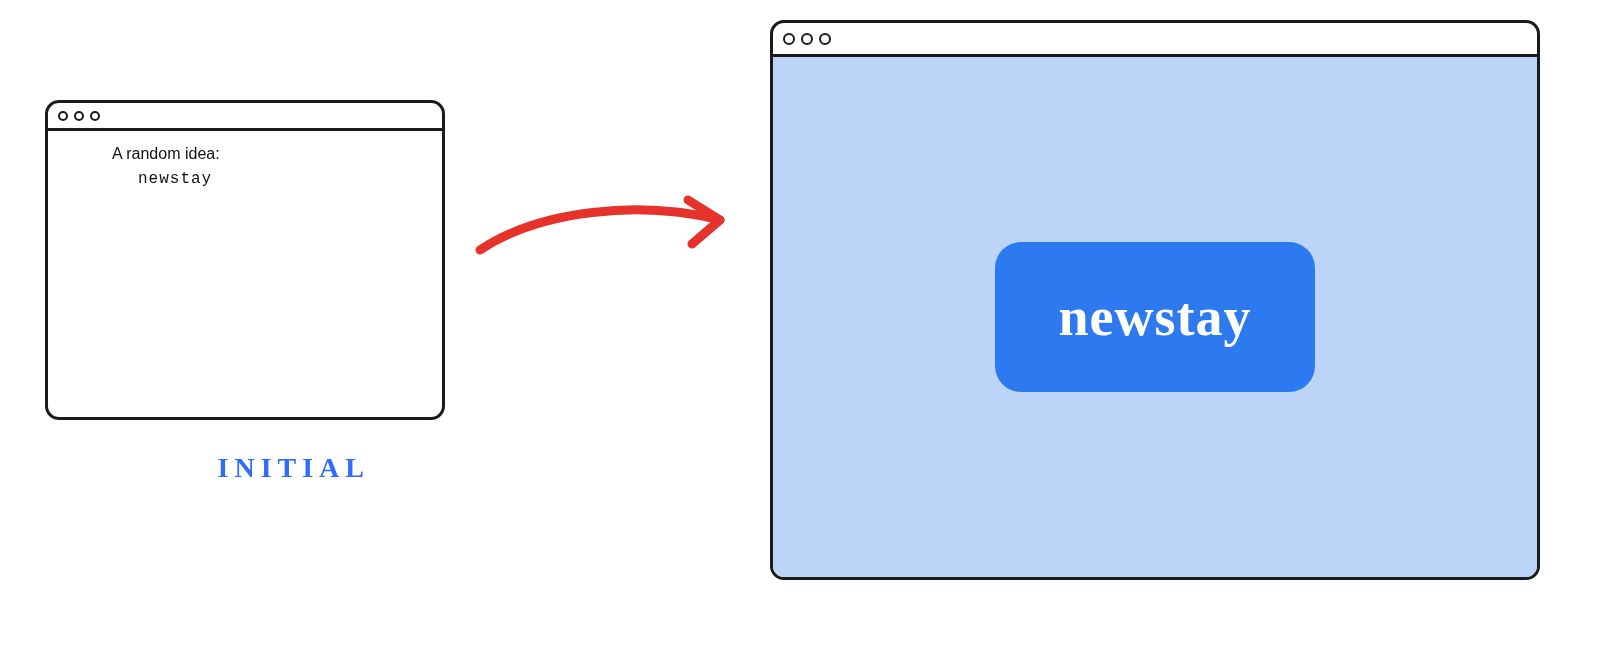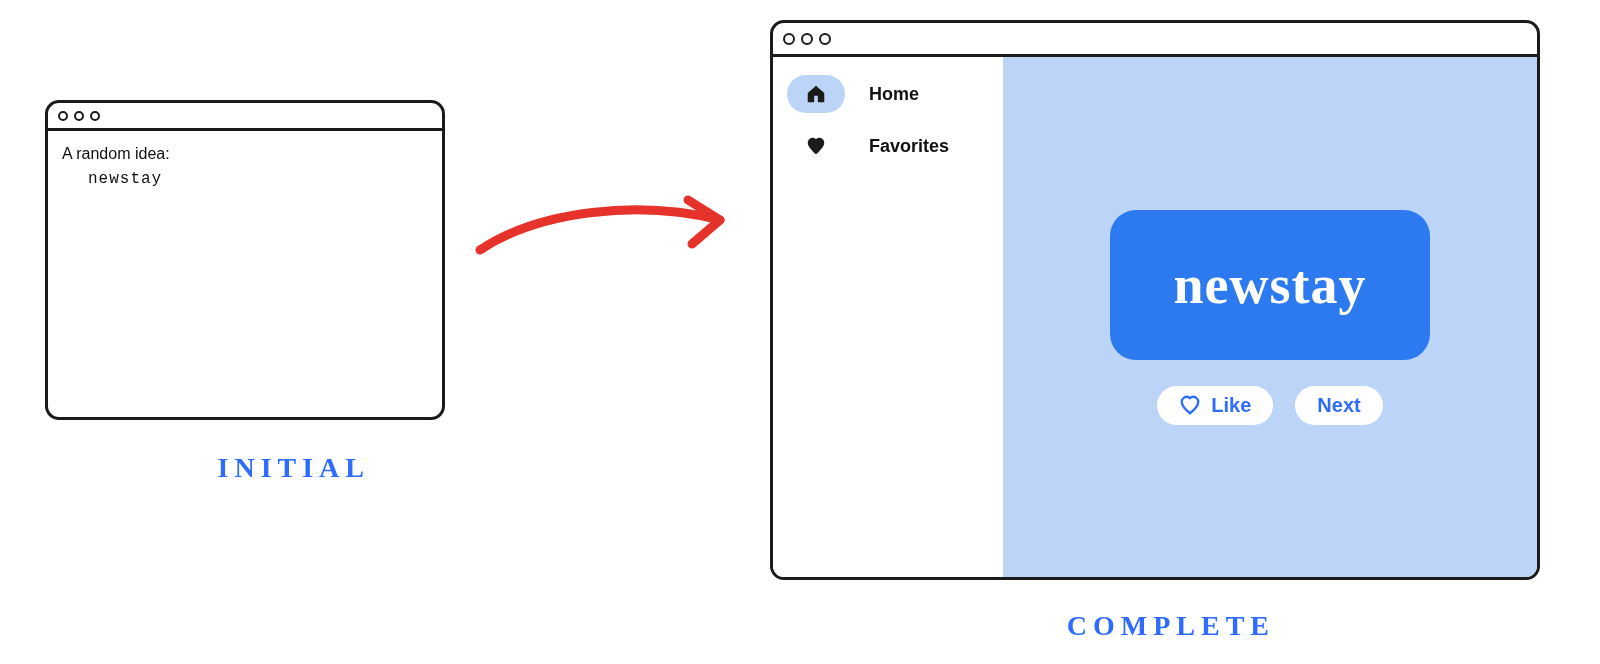--- a/index.html
+++ b/index.html
@@ -30,21 +30,21 @@
   }
   .tdot {
     width: 10px; height: 10px;
     border: 2px solid #1b1b1b;
     border-radius: 50%;
     background: #fff;
   }
 
   
   #win-initial { left: 45px; top: 100px; width: 400px; height: 320px; }
-  #win-initial .body { padding: 10px 14px; font-size: 16px; line-height: 1.6; }
+  #win-initial .body { padding: 10px 26px; font-size: 16px; line-height: 1.6; margin-left: 38px; }
   #win-initial .idea-word { padding-left: 26px; font-family: "Courier New", monospace; letter-spacing: 1px; }
 
   
   .caption {
     position: absolute;
     color: #2d6cff;
     font-weight: 600;
     letter-spacing: 6px;
     font-size: 28px;
     text-align: right;
@@ -152,57 +152,24 @@
   </svg>
 
   <div id="win-complete" class="window">
     <div class="titlebar">
       <span class="tdot"></span>
       <span class="tdot"></span>
       <span class="tdot"></span>
     </div>
     <div class="body">
 
-      <div class="sidebar">
-
-        <div class="nav-item">
-          <span class="nav-icon-wrap active">
-            <svg class="nav-icon" viewBox="0 0 24 24" fill="#1b1b1b">
-              <path d="M3 11 L12 3 L21 11 V21 H14 V14 H10 V21 H3 Z"></path>
-            </svg>
-          </span>
-          <span>Home</span>
-        </div>
-
-        <div class="nav-item">
-          <span class="nav-icon-wrap">
-            <svg class="nav-icon" viewBox="0 0 24 24" fill="#1b1b1b">
-              <path d="M12 21 C12 21 3 14 3 8.5 C3 5.5 5.5 3 8.5 3 C10.4 3 12 4.5 12 4.5 C12 4.5 13.6 3 15.5 3 C18.5 3 21 5.5 21 8.5 C21 14 12 21 12 21 Z"></path>
-            </svg>
-          </span>
-          <span>Favorites</span>
-        </div>
-
-      </div>
 
       <div class="main">
         <div class="card">
           <span class="card-word">newstay</span>
-        </div>
-        <div class="actions">
-          <button class="pill">
-            <svg viewBox="0 0 24 24" fill="none" stroke="#2d6cff" stroke-width="2.5">
-              <path d="M12 21 C12 21 3 14 3 8.5 C3 5.5 5.5 3 8.5 3 C10.4 3 12 4.5 12 4.5 C12 4.5 13.6 3 15.5 3 C18.5 3 21 5.5 21 8.5 C21 14 12 21 12 21 Z"></path>
-            </svg>
-            <span>Like</span>
-          </button>
-          <button class="pill">
-            <span>Next</span>
-          </button>
         </div>
       </div>
 
     </div>
   </div>
 
-  <div id="cap-complete" class="caption">COMPLETE</div>
 
 </div>
 
 </body></html>

